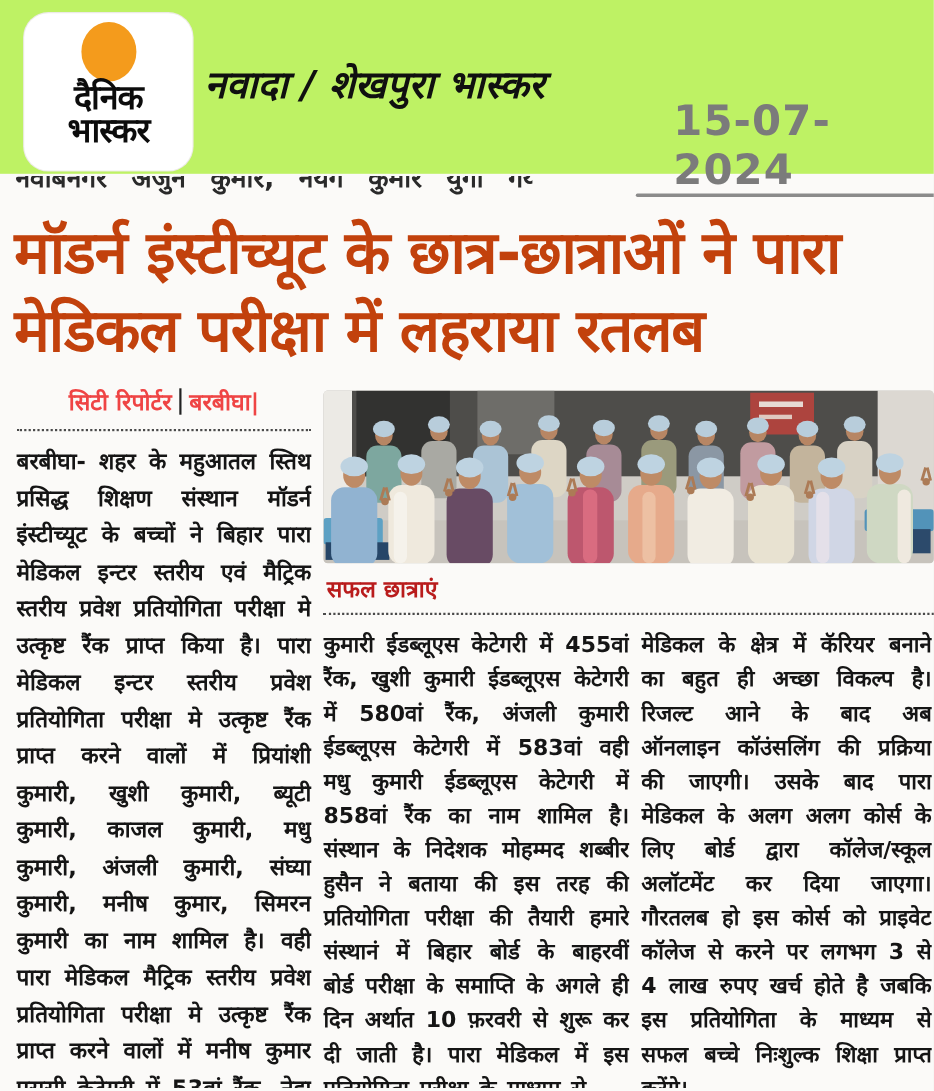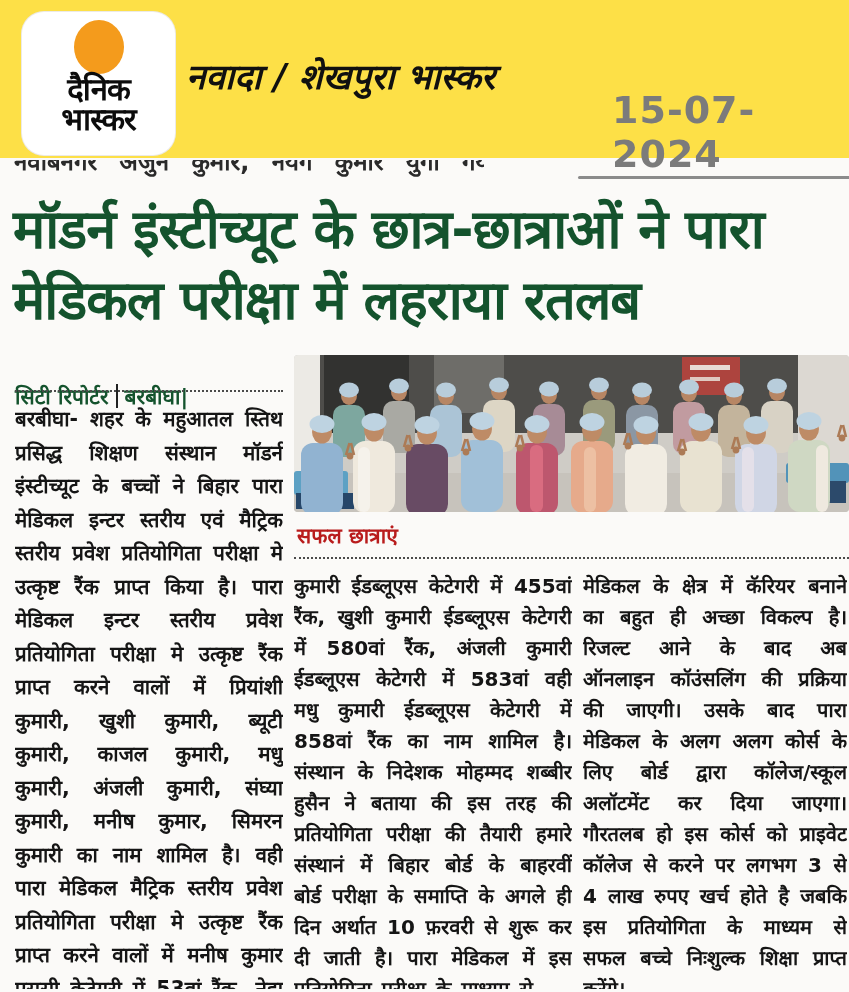--- a/index.html
+++ b/index.html
@@ -3,21 +3,21 @@
 <meta charset="utf-8">
 <style>
   * { margin:0; padding:0; box-sizing:border-box; }
   html,body { background:#e9e8e5; }
   body { font-family:"DejaVu Sans", sans-serif; }
   .page {
     position:relative; width:849px; height:992px; margin:0 auto;
     background:#fbfaf8; overflow:hidden; color:#141414;
   }
   
-  .header-band { position:absolute; top:0; left:0; right:0; height:158px; background:#fde047; }
+  .header-band { position:absolute; top:0; left:0; right:0; height:158px; background:#bef264; }
   .logo-card {
     position:absolute; top:12px; left:22px; width:153px; height:143px;
     background:#ffffff; border-radius:22px; box-shadow:0 0 0 1px #eceae6;
     display:flex; flex-direction:column; align-items:center; justify-content:flex-start;
   }
   .logo-sun { width:50px; height:54px; border-radius:50%; background:#f49b1c; margin-top:8px; }
   .logo-text { text-align:center; font-weight:800; font-size:31px; line-height:0.98; color:#0c0c0c; letter-spacing:-1px; }
   .header-title {
     position:absolute; top:52px; left:186px; font-size:35px; font-weight:700; color:#101010; white-space:nowrap;font-style:italic;
   }
@@ -28,27 +28,27 @@
   .clipped-strip {
     position:absolute; top:160px; left:14px; width:470px; height:19px; overflow:hidden;
   }
   .clipped-strip > div {
     margin-top:-16px; font-size:24px; font-weight:700; color:#2a2a2a; white-space:nowrap; word-spacing:14px;
   }
   .top-rule { position:absolute; top:176px; left:578px; right:0; height:3px; background:#8b8b8b; border-radius:3px 0 0 3px; }
   
   .headline {
     position:absolute; top:194px; left:13px; width:828px;
-    font-size:54px; line-height:71px; font-weight:800; color:#14532d; letter-spacing:-1px;
+    font-size:54px; line-height:71px; font-weight:800; color:#c2410c; letter-spacing:-1px;
   }
   
   .byline {
     position:absolute; top:351px; left:15px; width:268px; text-align:center;
-    font-size:21px; font-weight:800; color:#14532d;
-    display:flex; align-items:center; justify-content:flex-start; gap:7px;margin-top:31px;
+    font-size:21px; font-weight:800; color:#ef4444;
+    display:flex; align-items:center; justify-content:center; gap:7px;
   }
   .vbar { display:inline-block; width:0; height:24px; border-left:2px solid #222; }
   .rule-dotted { border-top:2px dotted #4a4a4a; height:0; }
   .byline-rule { position:absolute; top:390px; left:15px; width:268px; }
   
   .newscol {
     font-size:20.5px; line-height:33.5px; font-weight:700; color:#151515;
     text-align:justify; word-spacing:3px;
   }
   .left-col  { position:absolute; top:403px; left:15px;  width:268px; height:586px; overflow:hidden; }

